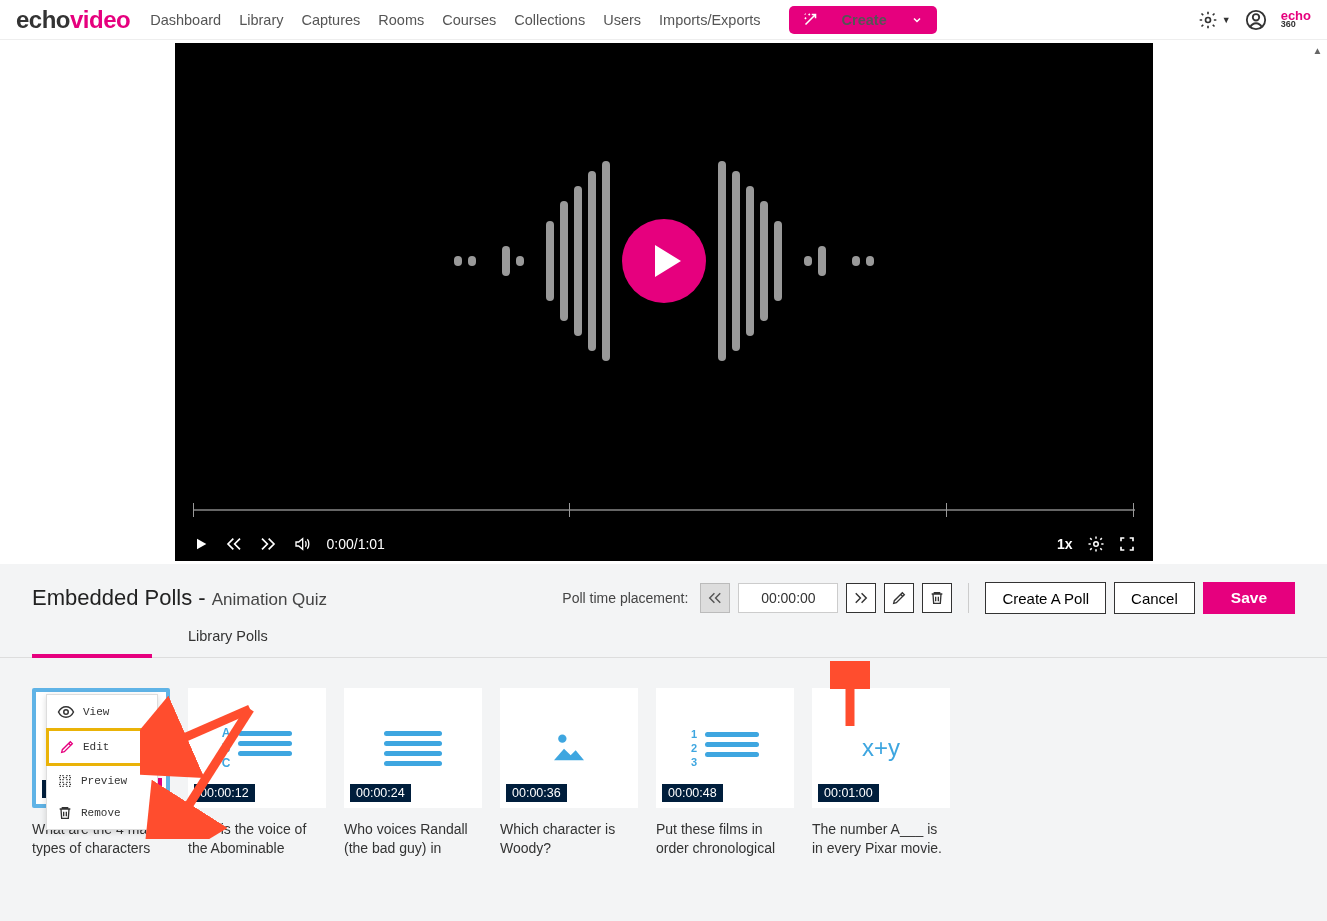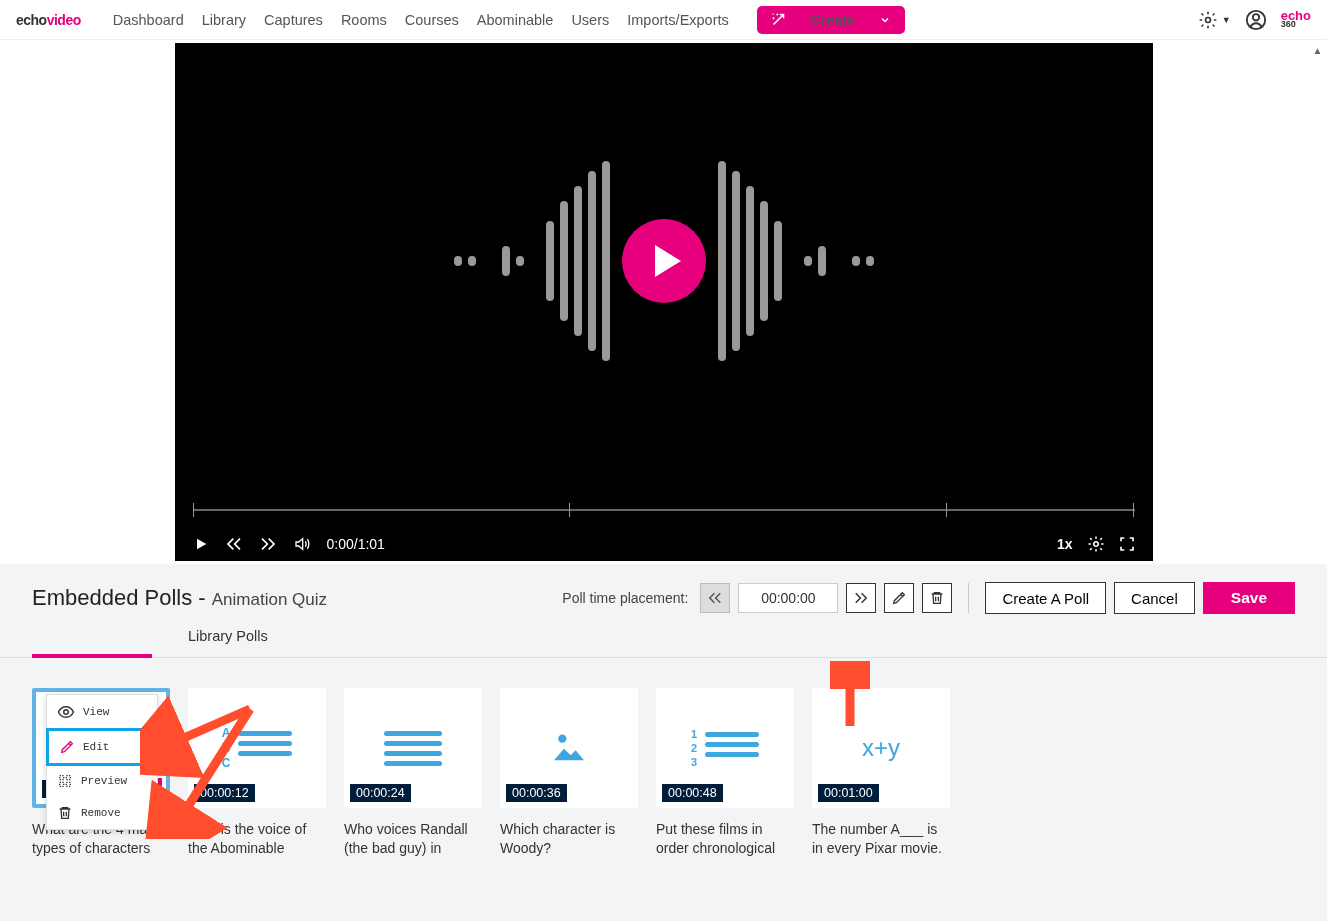--- a/index.html
+++ b/index.html
@@ -1,20 +1,20 @@
 <!DOCTYPE html>
 <html><head>
 <meta charset="utf-8">
 <style>
   * { box-sizing: border-box; margin: 0; padding: 0; }
   body { font-family: -apple-system, BlinkMacSystemFont, "Segoe UI", Arial, sans-serif; font-size: 14px; color: #333; background: #fff; width: 1327px; height: 921px; overflow: hidden; position: relative; }
   
   
   .topnav { height: 40px; display: flex; align-items: center; padding: 0 16px; border-bottom: 1px solid #eee;}
-  .logo { font-weight: 700; font-size: 14px; letter-spacing: -0.5px; margin-right: 32px; }
+  .logo { font-weight: 700; font-size: 24px; letter-spacing: -0.5px; margin-right: 20px; }
   .logo .pink { color: #e6007e; }
   .nav-items { display: flex; gap: 18px; align-items: center; }
   .nav-items span { color: #555; cursor: pointer; font-size: 14.5px;}
   .create-btn { background: #e6007e; color: #fff; padding: 6px 14px; border-radius: 5px; display: flex; align-items: center; gap: 24px; font-weight: 700; font-size: 15px; margin-left: 10px; cursor: pointer;}
   .topnav-right { margin-left: auto; display: flex; align-items: center; gap: 14px;}
   .sep-echo { color:#e6007e; font-weight:700; font-size:13px; line-height:0.8;}
   .sep-echo .sub { color:#333; font-size:9px; display:block;}
   
   
   .content-frame { position: relative; height: 881px; background:#fff;}
@@ -57,21 +57,21 @@
   .card-wrap { width:138px;}
   .card { width:138px; height:120px; background:#fff; position:relative; display:flex; align-items:center; justify-content:center;}
   .card.sel { border:4px solid #5fb3e6; border-radius:2px;}
   .ts { position:absolute; left:6px; bottom:6px; background:#001e3c; color:#fff; font-size:12.5px; padding:2px 6px; font-weight:500;}
   .dots-btn { position:absolute; right:4px; bottom:4px; width:26px; height:22px; background:#e6007e; color:#fff; display:flex; align-items:center; justify-content:center; font-weight:700; letter-spacing:1px; cursor:pointer;}
   .caption { font-size:14px; color:#333; margin-top:12px; line-height:1.35;}
   
   
   .ctx { position:absolute; left:46px; top:651px; width:112px; background:#fff; border:1px solid #ddd; box-shadow:0 2px 6px rgba(0,0,0,0.15); z-index:20;}
   .ctx-item { display:flex; align-items:center; gap:8px; padding:8px 10px; font-size:11px; cursor:pointer;font-family:Liberation Mono, monospace;}
-  .ctx-item.sel { border:3px solid #0ea5e9; margin:-1px;text-align:center;}
+  .ctx-item.sel { border:3px solid #eab308; margin:-1px;text-align:center;}
   
   
   .ico { display:inline-flex; }
   
   
   .arrow1 { position:absolute; left:140px; top:636px; z-index:30; pointer-events:none;}
   .arrow2 { position:absolute; left:830px; top:618px; z-index:30; pointer-events:none;}
   
   
   .ci-lines { width:54px; }
@@ -89,21 +89,21 @@
 <div class="topnav">
   <div class="logo">
     <span>echo</span><span class="pink">video</span>
   </div>
   <div class="nav-items">
     <span>Dashboard</span>
     <span>Library</span>
     <span>Captures</span>
     <span>Rooms</span>
     <span>Courses</span>
-    <span>Abominable</span>
+    <span>Collections</span>
     <span>Users</span>
     <span>Imports/Exports</span>
     <div class="create-btn">
       <span class="ico">
         <svg width="15" height="15" viewBox="0 0 24 24" fill="none" stroke="#fff" stroke-width="2.5">
             <path d="M4 20 L20 4 M14 4h6v6"></path>
             <path d="M5 9l-2 2M9 5l2-2M3 3l1 1"></path>
           </svg>
       </span>
       <span>Create</span>

